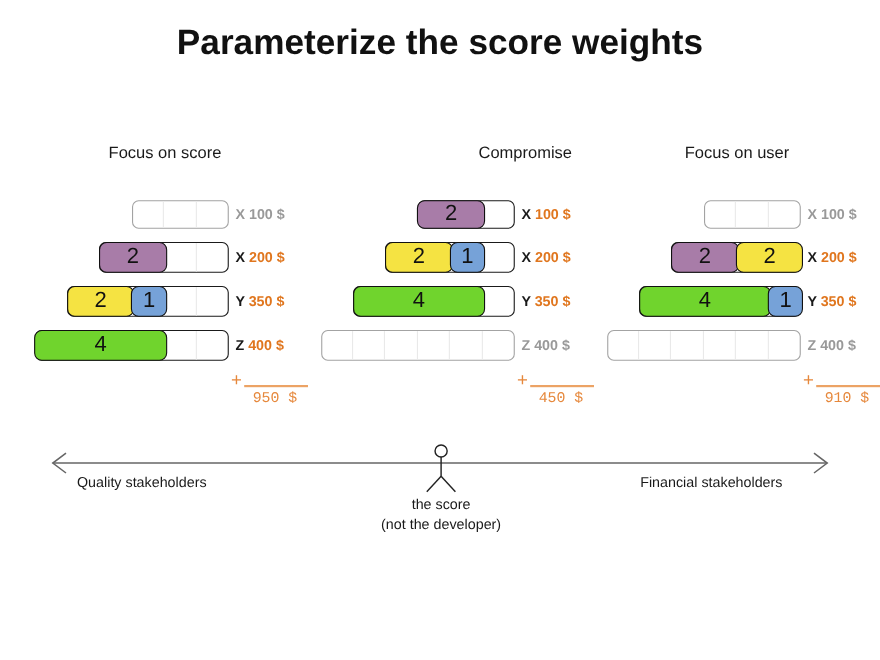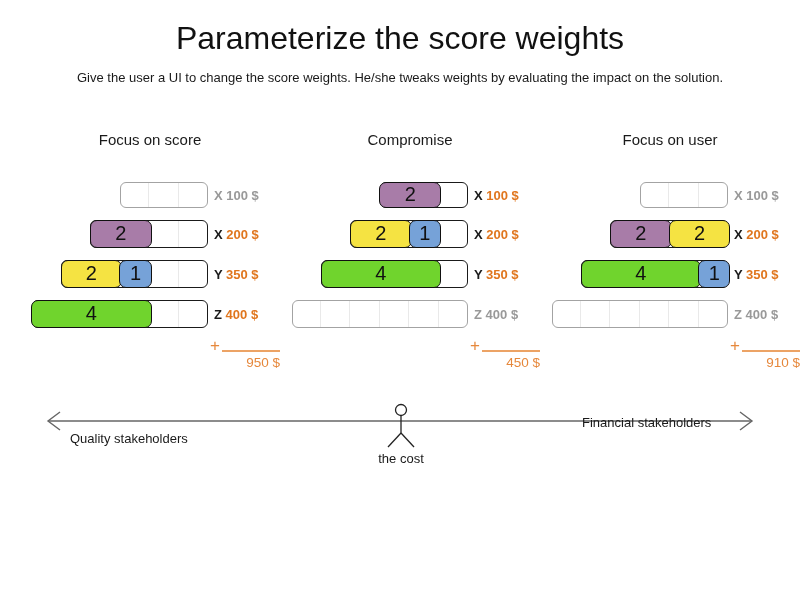--- a/index.html
+++ b/index.html
@@ -1,21 +1,21 @@
 <!DOCTYPE html>
 <html><head>
 <meta charset="utf-8">
 <style>
   html,body { margin:0; padding:0; }
   body { width:800px; height:600px; background:#ffffff; overflow:hidden;
          font-family:"Liberation Sans", sans-serif; color:#111; }
   .slide { position:relative; width:800px; height:600px; background:#fff; }
 
   .title { position:absolute; top:20px; left:0; width:800px; text-align:center;
-           font-size:32px; font-weight:400; color:#111; margin:0; }
+           font-size:32px; font-weight:700; color:#111; margin:0; }
   .subtitle { position:absolute; top:70px; left:0; width:800px; text-align:center;
               font-size:13px; color:#1a1a1a; margin:0; }
 
   .col-header { position:absolute; top:131px; width:220px; text-align:center;
                 font-size:15px; color:#1a1a1a; }
 
   .slider { position:absolute; background:#fff; border-radius:6px; box-sizing:border-box; }
   .slider.active   { border:1.4px solid #1a1a1a; }
   .slider.inactive { border:1px solid #a3a3a3; }
   .divider { position:absolute; top:0; height:100%; width:1px; background:#e9e9e9; }
@@ -25,36 +25,35 @@
 
   .row-label { position:absolute; font-size:13px; white-space:nowrap;font-weight:bold; }
   .row-label .letter-active { color:#1a1a1a; }
   .row-label .price-active  { color:#E0761E; }
   .row-label .letter-inactive, .row-label .price-inactive { color:#999999; }
 
   .sum { position:absolute; width:70px; }
   .plus-line { display:flex; align-items:flex-end; }
   .plus { color:#E6883C; font-size:17px; line-height:14px; }
   .sum-rule { flex:1; border-bottom:2px solid #ECA365; margin-bottom:1px; margin-left:2px; }
-  .total { text-align:right; padding-left:10px; font-size:13.5px; color:#E6883C; margin-top:2px; }
+  .total { text-align:center; padding-left:10px; font-size:13.5px; color:#E6883C; margin-top:2px;font-family:Liberation Mono, monospace; }
 
   .axis-svg { position:absolute; left:0; top:0; width:800px; height:600px; pointer-events:none; }
   .axis-label { position:absolute; font-size:13px; color:#1a1a1a; white-space:nowrap; }
   .axis-label-left  { left:70px;  top:431px; }
-  .axis-label-right { left:582px; top:415px; }
+  .axis-label-right { left:582px; top:431px; }
   .user-label { position:absolute; left:301px; top:450px; width:200px; text-align:center;
                 font-size:13px; color:#1a1a1a; line-height:18px; }
 </style>
 </head>
 <body>
 
 <div class="slide">
 
   <h1 class="title">Parameterize the score weights</h1>
-  <p class="subtitle">Give the user a UI to change the score weights. He/she tweaks weights by evaluating the impact on the solution.</p>
 
   <div class="col">
     <div class="col-header" style="left: 40px;">Focus on score</div>
     <div class="rows-mount">
         <div class="slider inactive" style="left: 119.8px; top: 182px; width: 88.2px; height: 26px;">
           <div class="divider" style="left: 27.4px;"></div>
           <div class="divider" style="left: 56.8px;"></div>
         </div>
         <div class="row-label" style="left: 214px; top: 195px; transform: translateY(-50%);"><span class="letter-inactive">X</span> <span class="price-inactive">100 $</span></div>
         <div class="slider active" style="left: 90.4px; top: 220px; width: 117.6px; height: 28px;">
@@ -86,21 +85,21 @@
     <div class="sum" style="left: 210px; top: 339px;">
       <div class="plus-line">
         <span class="plus">+</span>
         <div class="sum-rule"></div>
       </div>
       <div class="total">950 $</div>
     </div>
   </div>
 
   <div class="col">
-    <div class="col-header" style="left: 300px;">Compromise</div>
+    <div class="col-header" style="left: 300px; text-align: right;">Compromise</div>
     <div class="rows-mount">
         <div class="slider active" style="left: 379.8px; top: 182px; width: 88.2px; height: 26px;">
           <div class="divider" style="left: 27.4px;"></div>
           <div class="divider" style="left: 56.8px;"></div>
           <div class="block" style="left: -1.4px; top: -1.4px; width: 61.6px; height: 26px; background: rgb(168, 124, 168);">2</div>
         </div>
         <div class="row-label" style="left: 474px; top: 195px; transform: translateY(-50%);"><span class="letter-active">X</span> <span class="price-active">100 $</span></div>
         <div class="slider active" style="left: 350.4px; top: 220px; width: 117.6px; height: 28px;">
           <div class="divider" style="left: 27.4px;"></div>
           <div class="divider" style="left: 56.8px;"></div>
@@ -188,16 +187,17 @@
       <circle cx="401" cy="410" r="5.5" fill="#ffffff"></circle>
       <line x1="401" y1="415.5" x2="401" y2="433"></line>
       <line x1="401" y1="433" x2="388" y2="447"></line>
       <line x1="401" y1="433" x2="414" y2="447"></line>
     </g>
   </svg>
 
   <div class="axis-label axis-label-left">Quality stakeholders</div>
   <div class="axis-label axis-label-right">Financial stakeholders</div>
   <div class="user-label">
-    <div>the cost</div>
+    <div>the score</div>
+    <div>(not the developer)</div>
   </div>
 
 </div>
 
 </body></html>

